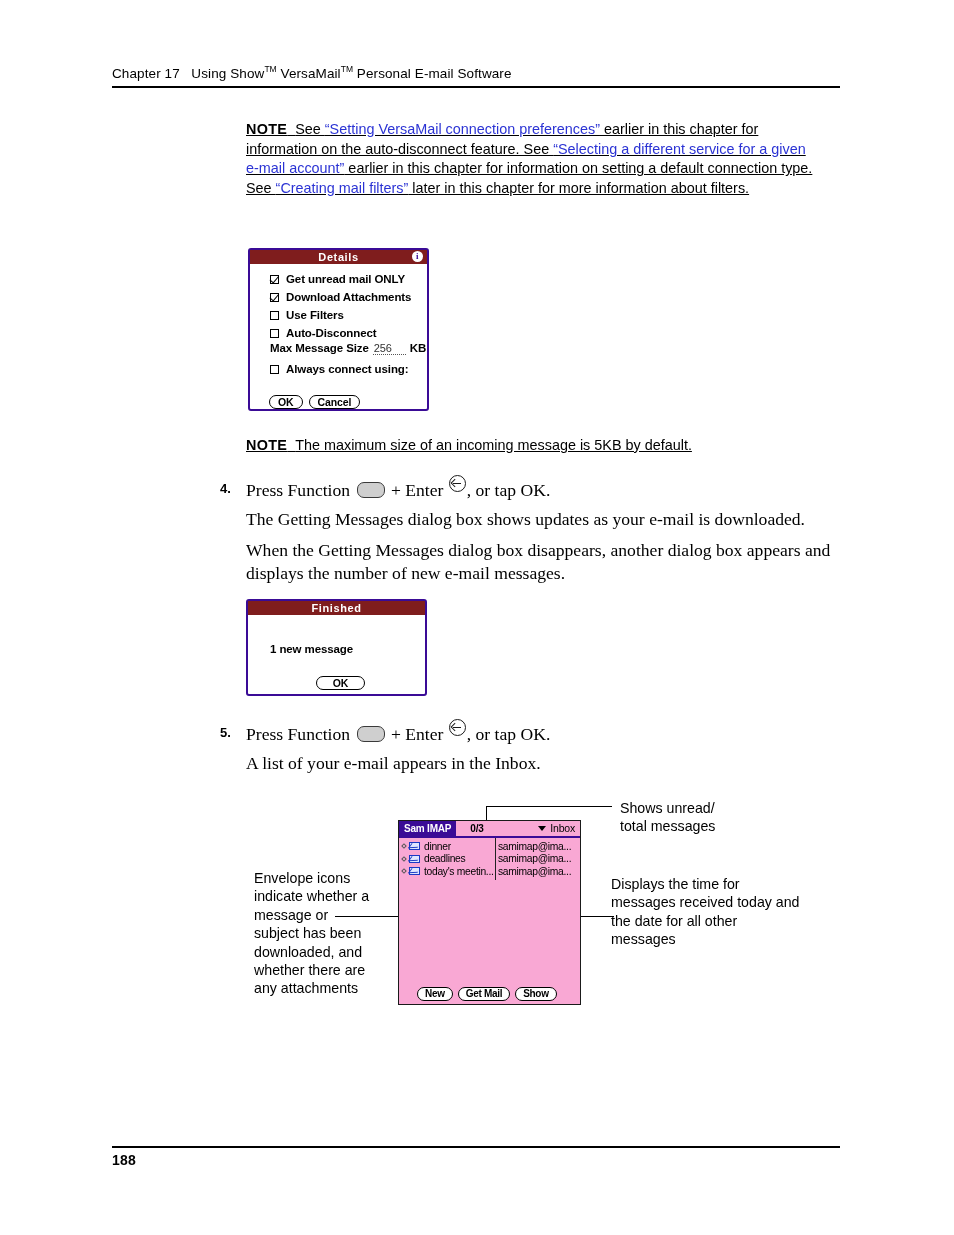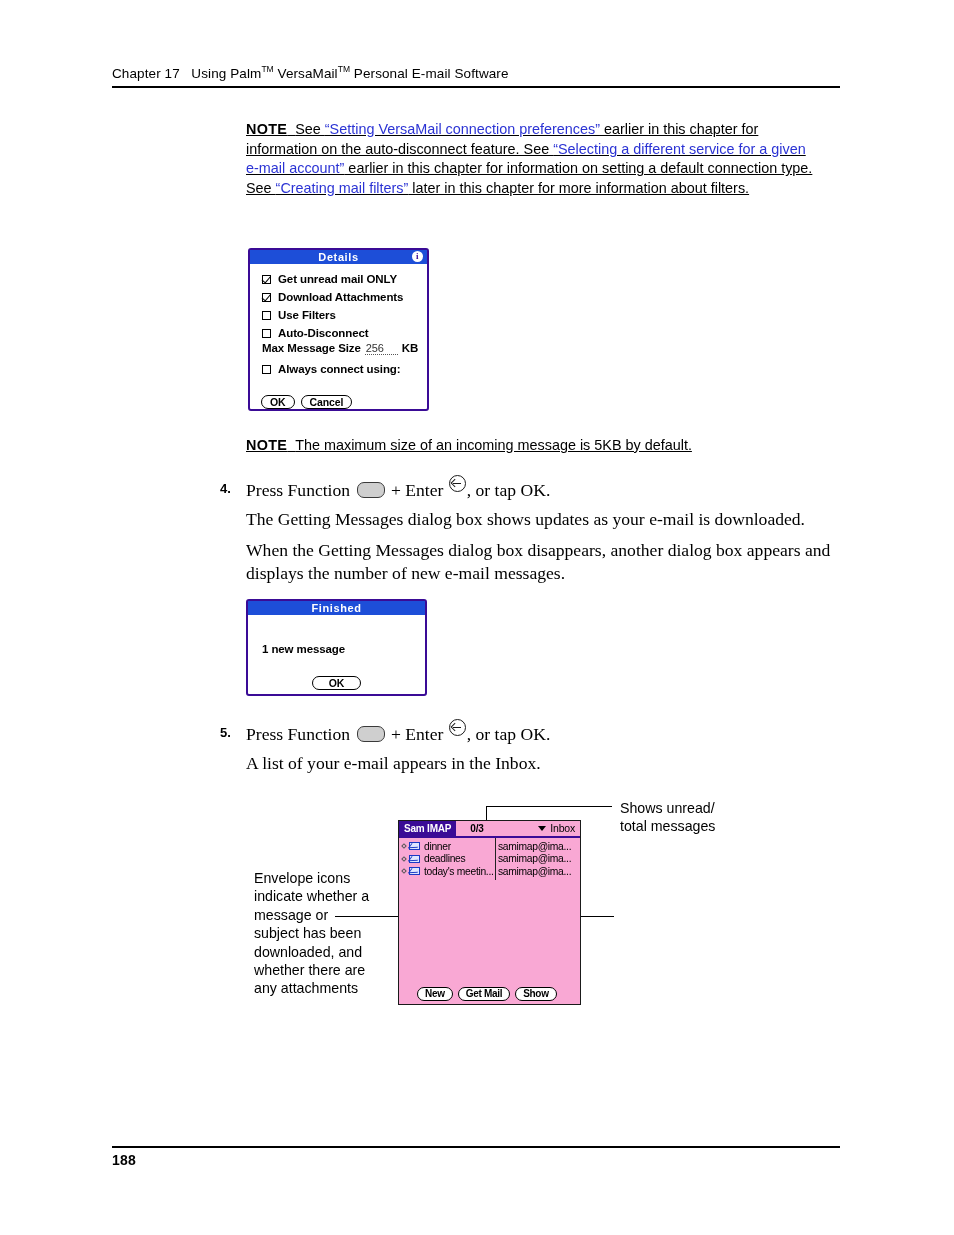--- a/index.html
+++ b/index.html
@@ -143,21 +143,21 @@
   
   .palm {
     position: absolute;
     background: #ffffff;
     border: 2px solid #3a0b96;
     border-radius: 3px;
     box-sizing: border-box;
     font-family: "Liberation Sans", sans-serif;
   }
   .palm-title {
-    background: #1d4ed8;
+    background: #7f1d1d;
     color: #ffffff;
     font-size: 11px;
     font-weight: bold;
     text-align: center;
     line-height: 14px;
     height: 14px;
     letter-spacing: 0.6px;
     position: relative;
   }
   .info-icon {
@@ -169,21 +169,21 @@
     border-radius: 50%;
     background: #ffffff;
     color: #3a0b96;
     font-size: 9px;
     font-weight: bold;
     line-height: 11px;
     text-align: center;
     font-family: "Liberation Serif", serif;
   }
   .palm-body {
-    padding: 6px 0 0 0;
+    padding: 6px 0 0 8px;
   }
 
   .chk-row {
     display: flex;
     align-items: center;
     height: 18px;
     padding-left: 12px;
     font-size: 11.5px;
     font-weight: bold;
     color: #000;
@@ -387,21 +387,21 @@
     background: #000;
     width: 1.4px;
   }
 </style>
 </head>
 <body>
 
 <div class="page">
 
   <div class="header">
-    <span>Chapter 17</span>&nbsp;&nbsp;&nbsp;<span>Using Palm</span><span class="sup">TM</span><span> VersaMail</span><span class="sup">TM</span><span> Personal E-mail Software</span>
+    <span>Chapter 17</span>&nbsp;&nbsp;&nbsp;<span>Using Show</span><span class="sup">TM</span><span> VersaMail</span><span class="sup">TM</span><span> Personal E-mail Software</span>
   </div>
   <div class="header-rule"></div>
 
   <div class="note" style="left:246px; top:120px; width:572px;">
     <b>NOTE</b>&nbsp;&nbsp;<span>See </span><span class="lnk">“Setting VersaMail connection preferences”</span><span> earlier in this chapter for information on the auto-disconnect feature. See </span><span class="lnk">“Selecting a different service for a given e-mail account”</span><span> earlier in this chapter for information on setting a default connection type. See </span><span class="lnk">“Creating mail filters”</span><span> later in this chapter for more information about filters.</span>
   </div>
 
   <div class="palm" style="left:248px; top:248px; width:181px; height:163px;">
     <div class="palm-title">
       <span>Details</span>
@@ -477,20 +477,21 @@
   <div class="rule-h" style="left:486px; top:806px; width:126px;"></div>
   <div class="callout" style="left:620px; top:799px; width:180px;">
     <div>Shows unread/</div>
     <div>total messages</div>
   </div>
 
   <div class="rule-h" style="left:335px; top:916px; width:100px;"></div>
   <div class="callout" style="left:254px; top:869px; width:120px;">Envelope icons indicate whether a message or subject has been downloaded, and whether there are any attachments</div>
 
   <div class="rule-h" style="left:548px; top:916px; width:66px;"></div>
+  <div class="callout" style="left:611px; top:875px; width:190px;">Displays the time for messages received today and the date for all other messages</div>
 
   <div class="inbox" style="left:398px; top:820px; width:183px; height:185px;">
     <div class="inbox-top">
       <div class="acct-tab">Sam IMAP</div>
       <div class="count">0/3</div>
       <div class="folder">
         <span class="caret-down"></span>
         <span>Inbox</span>
       </div>
     </div>

